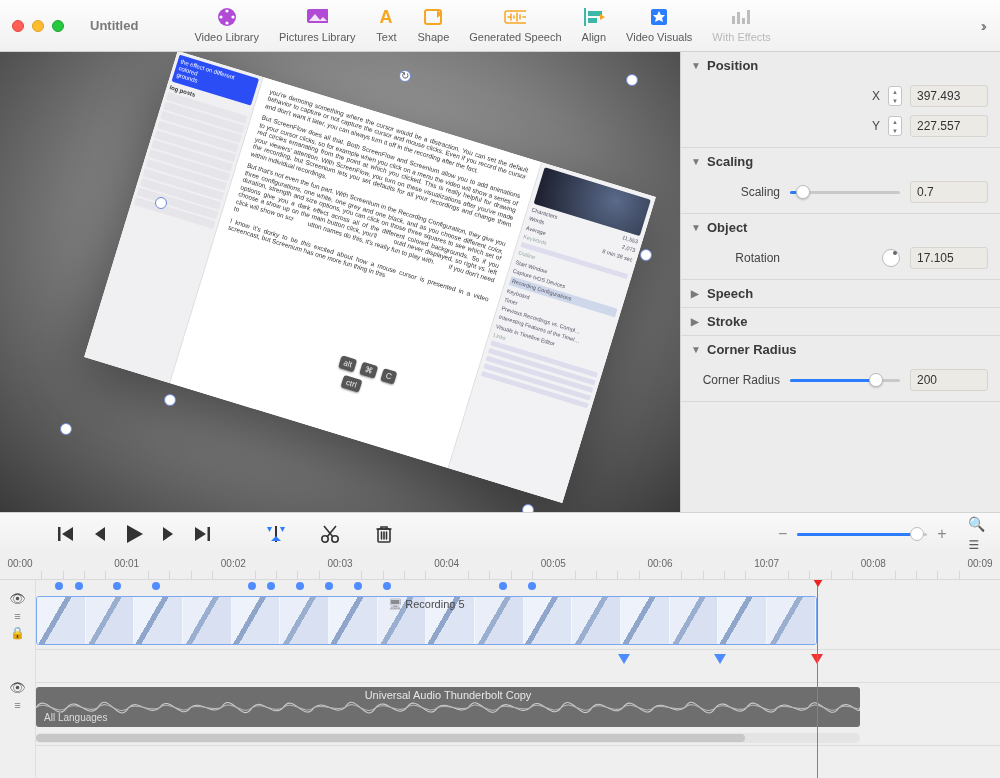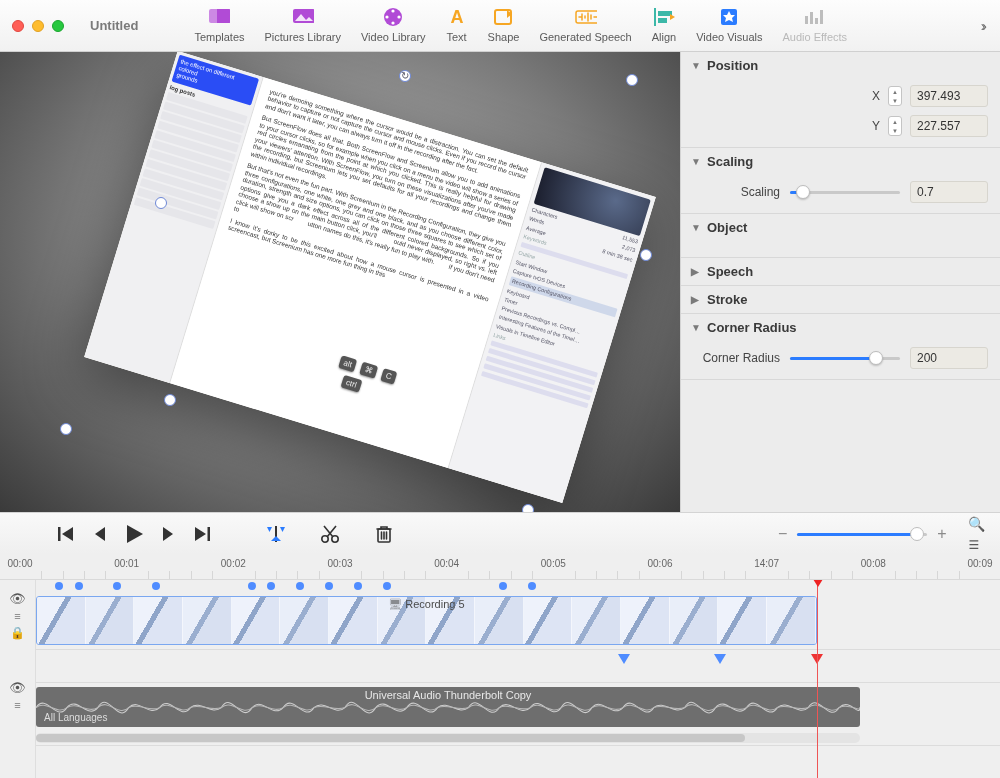--- a/index.html
+++ b/index.html
@@ -111,50 +111,41 @@
   <div class="traffic">
     <span class="t-close"></span>
     <span class="t-min"></span>
     <span class="t-max"></span>
   </div>
   <div class="win-title">Untitled</div>
 
   <div class="toolbar">
     <div class="tb-item">
       <span class="tb-icon">
-          <svg width="24" height="18">
-            <rect x="1" y="1" width="22" height="14" rx="2" class="ic-purple"></rect>
-            <rect x="1" y="1" width="8" height="14" fill="#fff" opacity=".35"></rect>
-          </svg>
-        </span>
-      <span>Templates</span>
-    </div>
-    <div class="tb-item">
-      <span class="tb-icon">
-          <svg width="24" height="18">
-            <rect x="1" y="1" width="22" height="14" rx="2" class="ic-purple"></rect>
-            <polygon points="3,13 9,6 14,12 17,9 21,13" fill="#fff" opacity=".85"></polygon>
-          </svg>
-        </span>
-      <span>Pictures Library</span>
-    </div>
-    <div class="tb-item">
-      <span class="tb-icon">
           <svg width="22" height="20">
             <circle cx="11" cy="10" r="9" class="ic-purple"></circle>
             <circle cx="11" cy="4" r="1.6" fill="#fff"></circle>
             <circle cx="17" cy="10" r="1.6" fill="#fff"></circle>
             <circle cx="11" cy="16" r="1.6" fill="#fff"></circle>
             <circle cx="5" cy="10" r="1.6" fill="#fff"></circle>
           </svg>
         </span>
       <span>Video Library</span>
     </div>
     <div class="tb-item">
       <span class="tb-icon">
+          <svg width="24" height="18">
+            <rect x="1" y="1" width="22" height="14" rx="2" class="ic-purple"></rect>
+            <polygon points="3,13 9,6 14,12 17,9 21,13" fill="#fff" opacity=".85"></polygon>
+          </svg>
+        </span>
+      <span>Pictures Library</span>
+    </div>
+    <div class="tb-item">
+      <span class="tb-icon">
           <svg width="20" height="20">
             <text x="10" y="16" text-anchor="middle" font-size="18" font-family="Georgia" class="ic-orange" font-weight="bold">A</text>
           </svg>
         </span>
       <span>Text</span>
     </div>
     <div class="tb-item">
       <span class="tb-icon">
           <svg width="20" height="18">
             <rect x="2" y="2" width="16" height="14" rx="2" fill="none" stroke="#f6a623" stroke-width="2"></rect>
@@ -194,21 +185,21 @@
     </div>
     <div class="tb-item disabled">
       <span class="tb-icon">
           <svg width="22" height="18">
             <rect x="1" y="8" width="3" height="8" class="ic-gray"></rect>
             <rect x="6" y="4" width="3" height="12" class="ic-gray"></rect>
             <rect x="11" y="10" width="3" height="6" class="ic-gray"></rect>
             <rect x="16" y="2" width="3" height="14" class="ic-gray"></rect>
           </svg>
         </span>
-      <span>Audio Effects</span>
+      <span>With Effects</span>
     </div>
   </div>
   <div class="overflow-chevrons">››</div>
 </div>
 
 <div class="middle">
   <div class="canvas-wrap">
 
     <div class="canvas-clip" style="left:120px; top:65px; width:500px; height:320px; transform:rotate(17deg);">
       <div class="mockdoc">
@@ -325,20 +316,27 @@
         </div>
       </div>
     </div>
 
     <div class="insp-section">
       <div class="insp-head">
           <span class="tri">▼</span>
           <span>Object</span>
         </div>
       <div class="insp-body">
+        <div class="slider-row">
+          <label>Rotation</label>
+          <div style="width:110px;display:flex;justify-content:flex-end">
+              <div class="rot-dial"></div>
+            </div>
+          <div class="valbox">17.105</div>
+        </div>
       </div>
     </div>
 
     <div class="insp-section">
       <div class="insp-head">
           <span class="tri">▶</span>
           <span>Speech</span>
         </div>
     </div>
     <div class="insp-section">
@@ -463,21 +461,21 @@
     <div class="lbl" style="left: 55.3333%;">00:05</div>
     <div class="minor" style="left: 57.4667%;"></div>
     <div class="minor" style="left: 59.6%;"></div>
     <div class="minor" style="left: 61.7333%;"></div>
     <div class="minor" style="left: 63.8667%;"></div>
     <div class="lbl" style="left: 66%;">00:06</div>
     <div class="minor" style="left: 68.1333%;"></div>
     <div class="minor" style="left: 70.2667%;"></div>
     <div class="minor" style="left: 72.4%;"></div>
     <div class="minor" style="left: 74.5333%;"></div>
-    <div class="lbl" style="left: 76.6667%;">14:07</div>
+    <div class="lbl" style="left: 76.6667%;">10:07</div>
     <div class="minor" style="left: 78.8%;"></div>
     <div class="minor" style="left: 80.9333%;"></div>
     <div class="minor" style="left: 83.0667%;"></div>
     <div class="minor" style="left: 85.2%;"></div>
     <div class="lbl" style="left: 87.3333%;">00:08</div>
     <div class="minor" style="left: 89.4667%;"></div>
     <div class="minor" style="left: 91.6%;"></div>
     <div class="minor" style="left: 93.7333%;"></div>
     <div class="minor" style="left: 95.8667%;"></div>
     <div class="lbl" style="left: 98%;">00:09</div>

